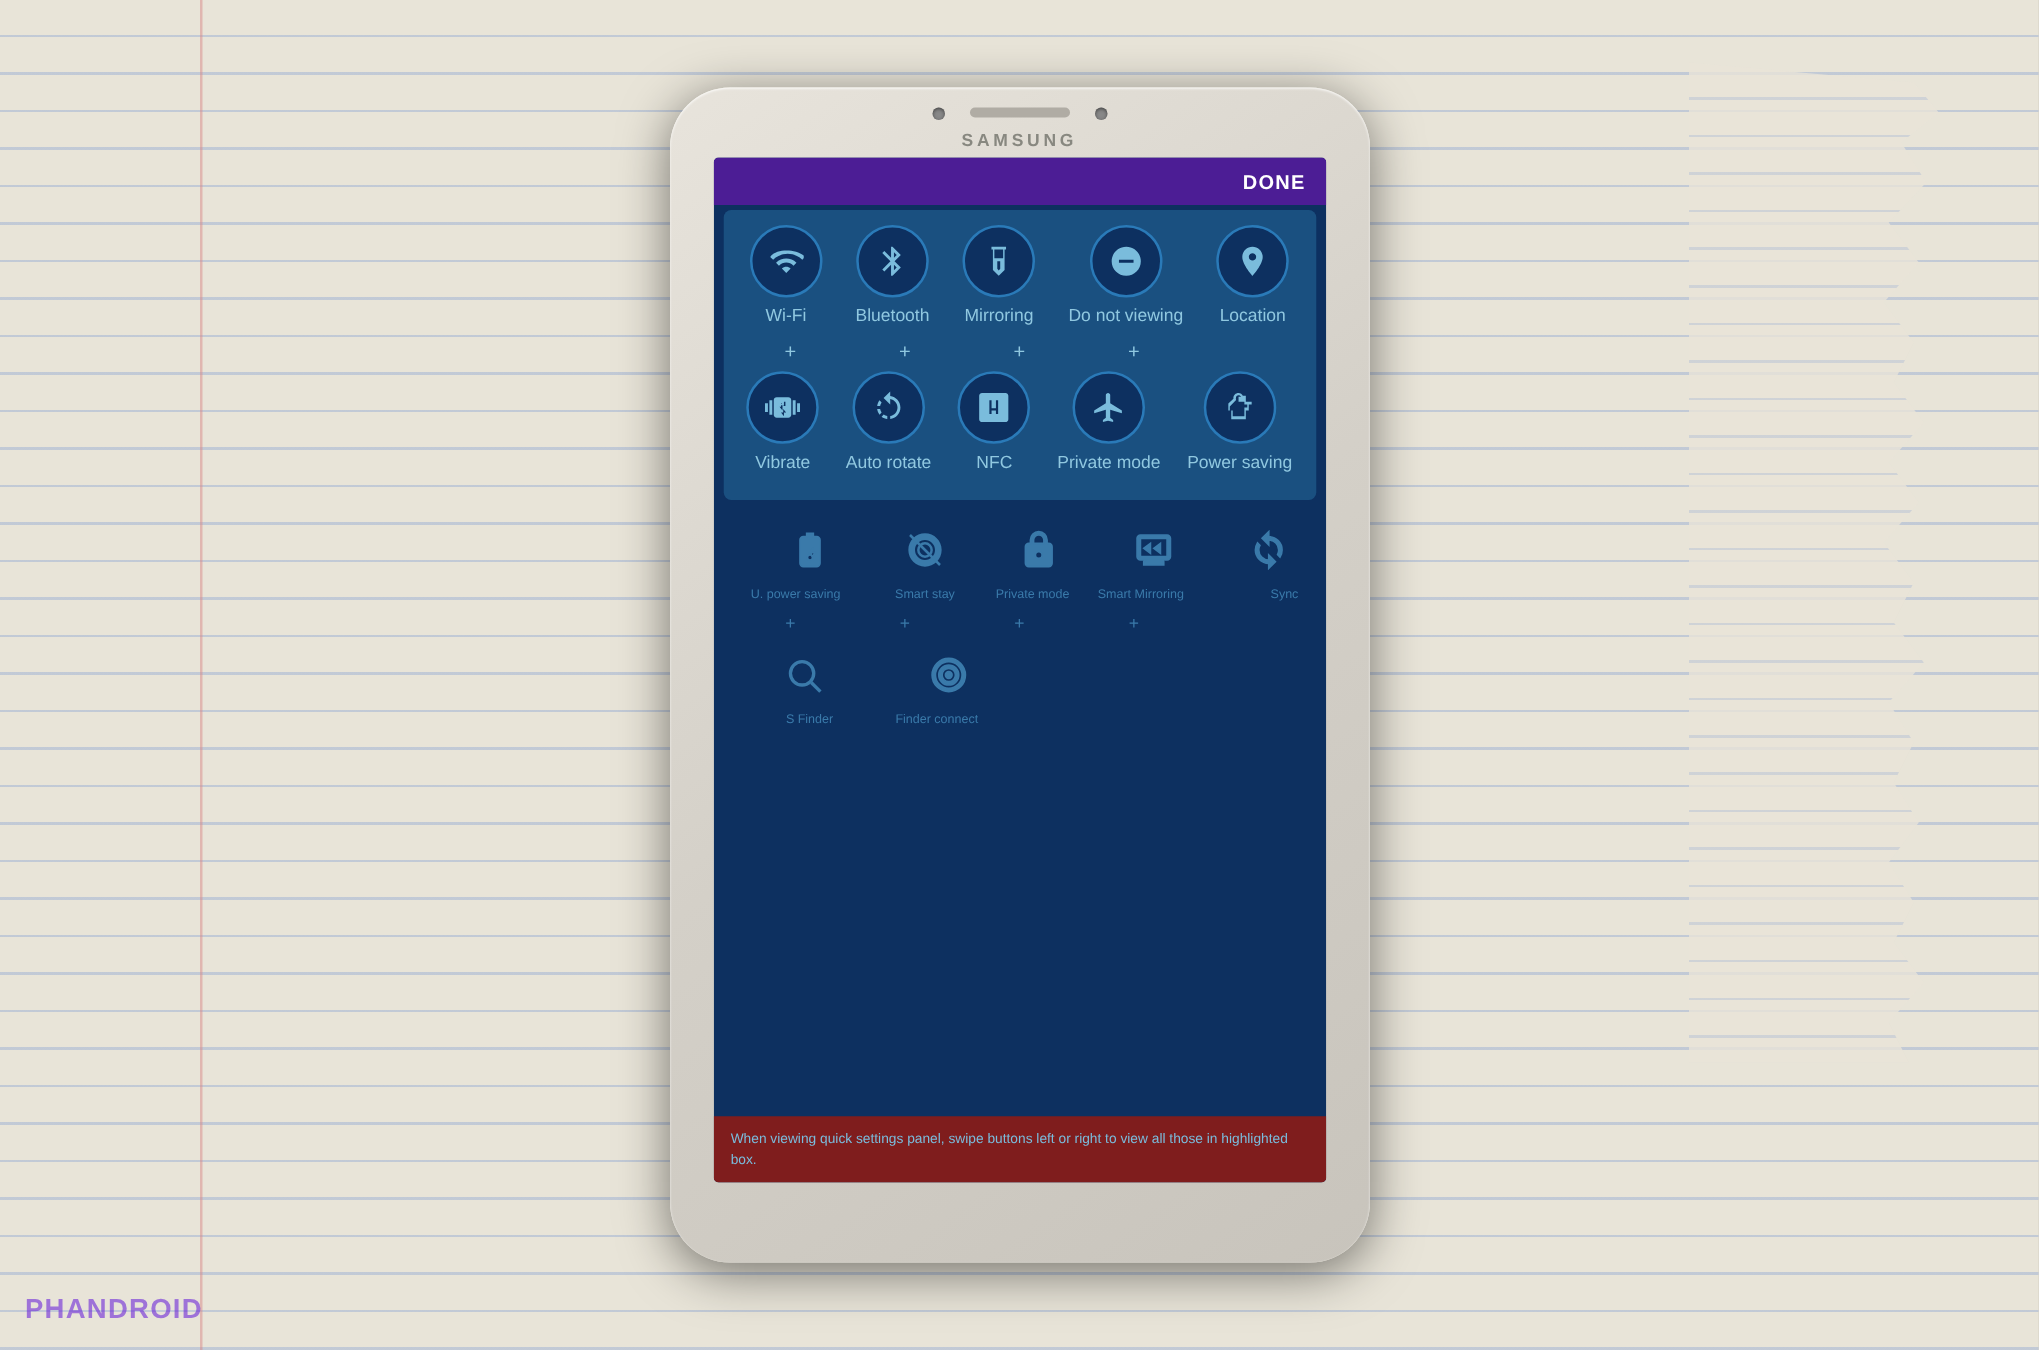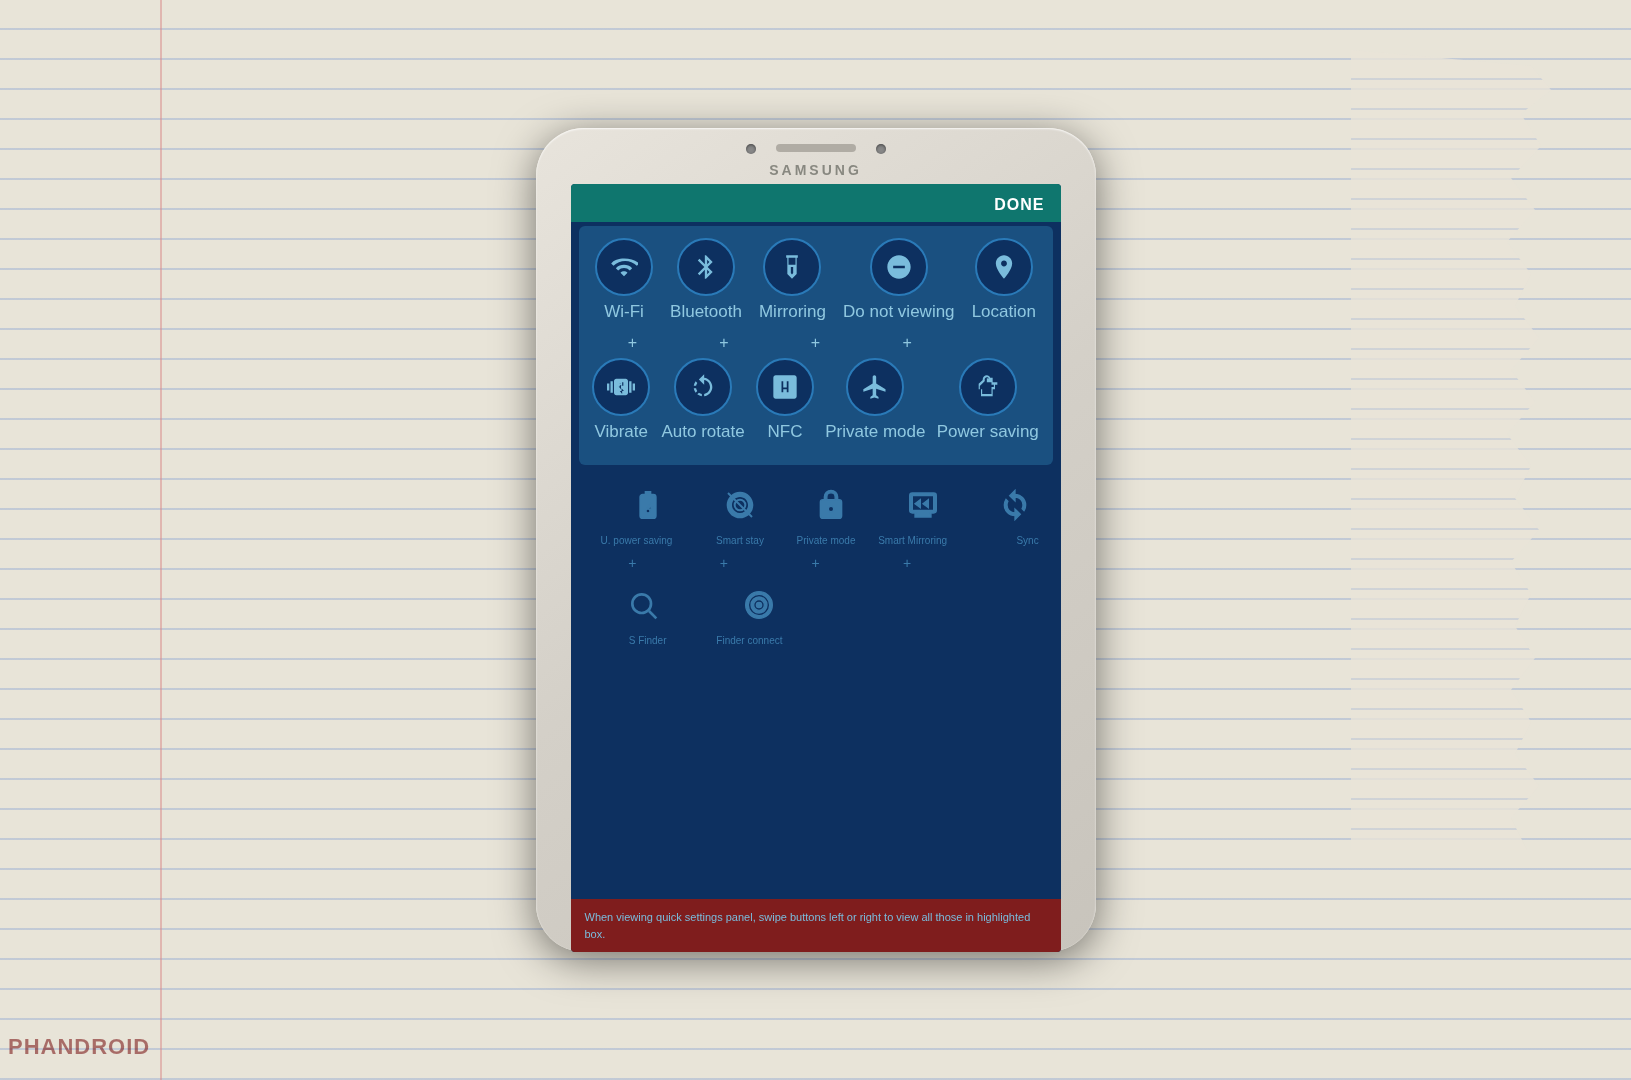--- a/index.html
+++ b/index.html
@@ -43,21 +43,21 @@
       bottom: 0;
       width: 2px;
       background: #d88888;
       opacity: 0.5;
     }
 
     
     .phone-frame {
       position: relative;
       width: 560px;
-      height: 824px;
+      height: 940px;
       background: linear-gradient(145deg, #e8e4dc, #d4d0c8, #c8c4bc);
       border-radius: 48px;
       box-shadow: 0 8px 40px rgba(0,0,0,0.5), inset 0 1px 2px rgba(255,255,255,0.8);
       display: flex;
       flex-direction: column;
       align-items: center;
     }
 
     
     .phone-top {
@@ -117,21 +117,21 @@
       background: #0d3060;
       display: flex;
       flex-direction: column;
     }
 
     
     .top-bar {
       display: flex;
       justify-content: flex-end;
       padding: 12px 16px 8px;
-      background: #0f766e;
+      background: #4c1d95;
     }
 
     .done-btn {
       color: white;
       font-size: 16px;
       font-weight: bold;
       letter-spacing: 1px;
       cursor: pointer;
     }
 
@@ -170,21 +170,21 @@
     }
 
     .toggle-circle svg {
       width: 28px;
       height: 28px;
       fill: #7abcdc;
     }
 
     .toggle-label {
       color: #90c8e0;
-      font-size: 17px;
+      font-size: 14px;
       text-align: left;
       line-height: 1.2;
     }
 
     
     .plus-row {
       display: flex;
       justify-content: space-around;
       padding: 2px 0 6px;
     }
@@ -261,22 +261,22 @@
       color: #7abcdc;
       font-size: 11px;
       line-height: 1.5;
       margin: 4px 0 0;
     }
 
     
     .watermark {
       position: absolute;
       bottom: 20px;
-      left: 8px;
-      color: #7f1d1d;
+      left: 20px;
+      color: #6d28d9;
       font-size: 22px;
       font-weight: bold;
       letter-spacing: 1px;
       opacity: 0.6;
     }
 
     
     .torn-right {
       position: absolute;
       right: 80px;

